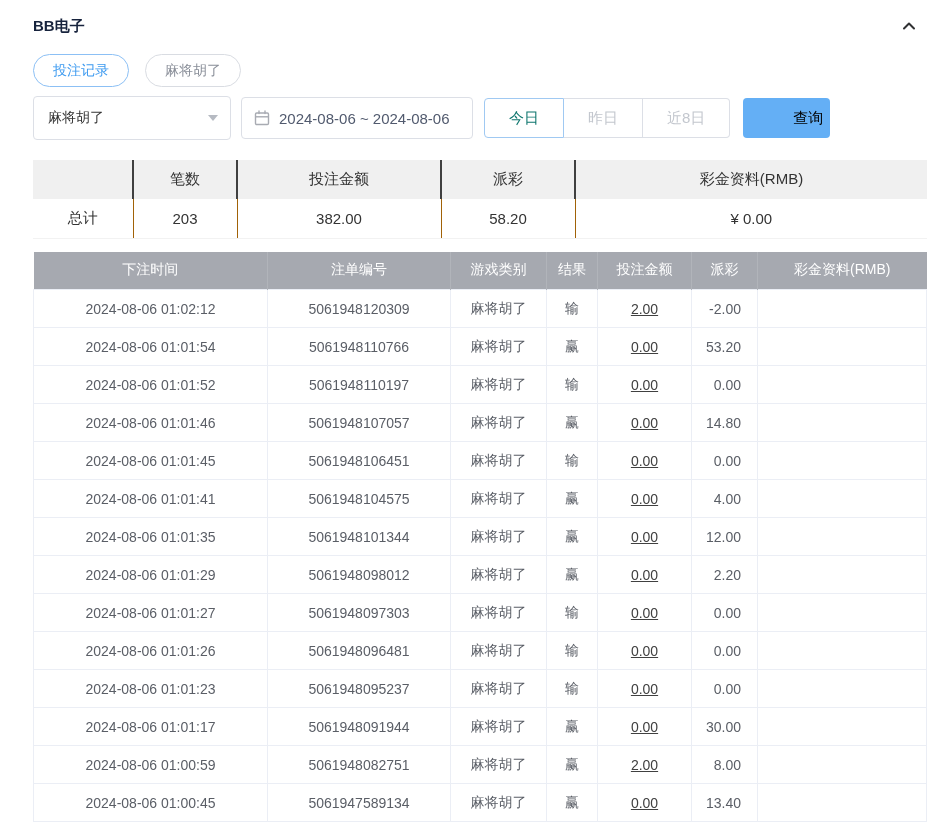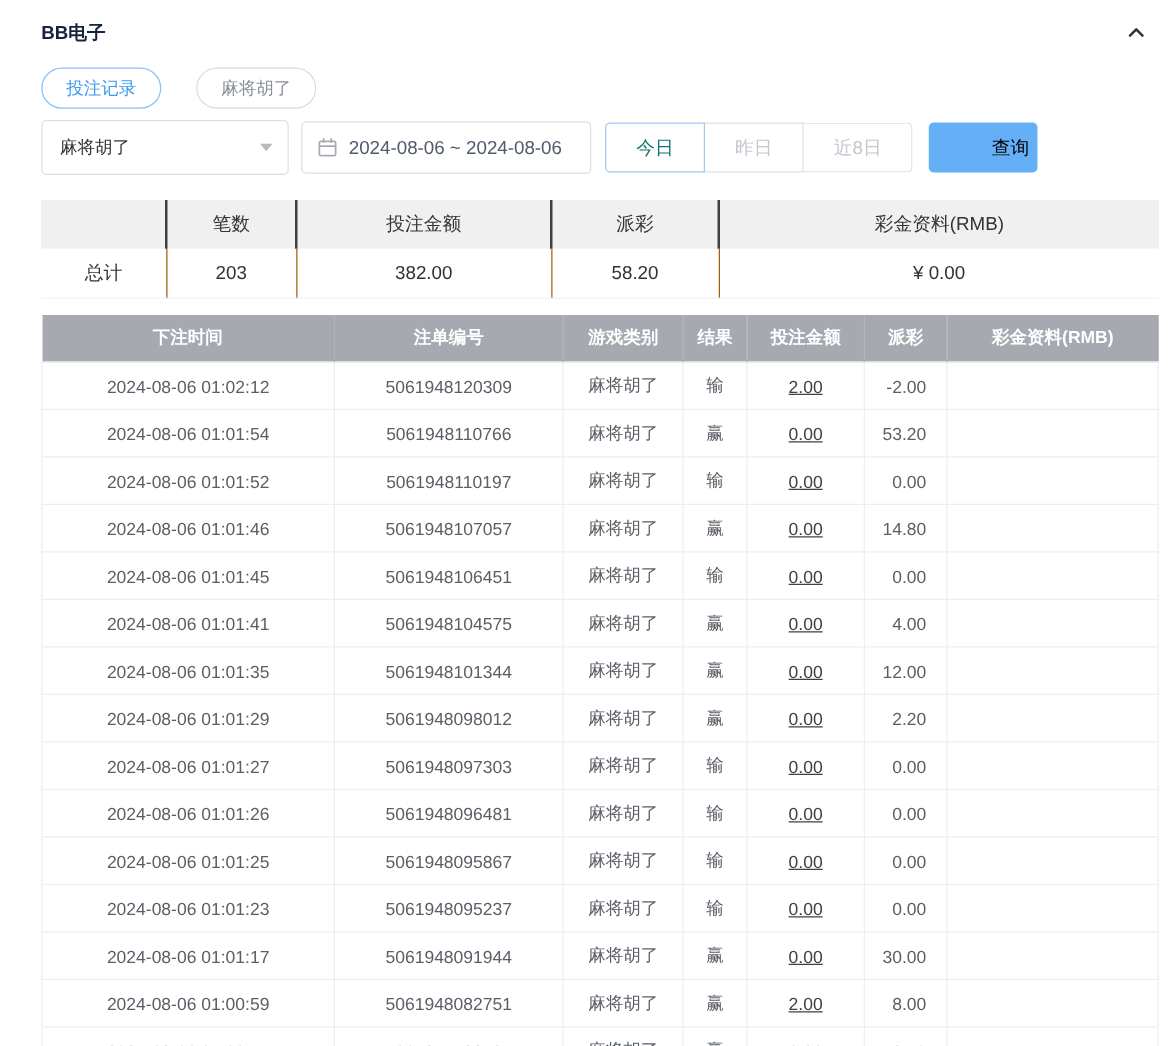--- a/index.html
+++ b/index.html
@@ -4,21 +4,21 @@
 <style>
   * { margin:0; padding:0; box-sizing:border-box; }
   html,body { background:#fff; }
   body { font-family:"Liberation Sans","DejaVu Sans",sans-serif; }
   .page { width:936px; height:837px; overflow:hidden; background:#fff; padding:12px 9px 0 33px; position:relative; }
 
   .header-row { display:flex; justify-content:space-between; align-items:center; height:28px; }
   .title { font-size:15px; font-weight:700; color:#17233d; }
   .collapse { cursor:pointer; margin-right:10px; display:flex; align-items:center; }
 
-  .tabs-row { margin-top:14px; display:flex; gap:28px; }
+  .tabs-row { margin-top:14px; display:flex; gap:16px; }
   .tab { height:33px; padding:0 19px; border-radius:17px; background:#fff; border:1px solid #d9dce2; font-size:14px; color:#8a8f99; cursor:pointer; font-family:inherit; }
   .tab.active { border-color:#8cc0f5; color:#3d9af0; }
 
   .filter-row { margin-top:9px; display:flex; align-items:center; }
   .select { width:198px; height:44px; border:1px solid #dcdfe6; border-radius:4px; display:flex; align-items:center; justify-content:space-between; padding:0 12px 0 14px; font-size:14px; color:#333; cursor:pointer; background:#fff; }
   .caret { width:0; height:0; border-left:5px solid transparent; border-right:5px solid transparent; border-top:6px solid #b6bac2; }
   .date-input { margin-left:10px; width:232px; height:42px; border:1px solid #dcdfe6; border-radius:4px; display:flex; align-items:center; padding:4px 12px; font-size:15px; color:#515a6e; cursor:text; gap:9px; background:#fff; }
   .btn-group { display:flex; margin-left:11px; }
   .btn-group button { height:40px; padding:0 24px; background:#fff; border:1px solid #dcdfe6; font-size:15px; color:#c3c7ce; cursor:pointer; font-family:inherit; }
   .btn-group button + button { border-left:none; }
@@ -28,21 +28,21 @@
   .search-btn { margin-left:13px; width:87px; height:40px; background:#64aff5; color:#000000; border:none; border-radius:4px; font-size:15px; cursor:pointer; font-family:inherit;padding-left:43px; }
 
   table { border-collapse:collapse; table-layout:fixed; }
   .summary { margin-top:20px; width:894px; font-size:15px; }
   .summary th { background:#f0f0f0; height:39px; font-weight:400; color:#333; text-align:center; border-right:2px solid #404040; }
   .summary th:last-child { border-right:none; }
   .summary td { height:39px; text-align:center; color:#333; background:#fff; border-right:1px solid #a16207; border-bottom:1px solid #f2f2f2; }
   .summary td:last-child { border-right:none; }
 
   .records { margin-top:13px; width:894px; font-size:14px; }
-  .records th { background:#a6a9b0; color:#fff; height:38px; font-weight:700; text-align:center; border-right:1px solid #b1b4ba; }
+  .records th { background:#a6a9b0; color:#fff; height:38px; font-weight:400; text-align:center; border-right:1px solid #b1b4ba; }
   .records th:last-child { border-right:none; }
   .records td { height:38px; border:1px solid #ebeef5; text-align:center; color:#5a5e66; background:#fff; }
   .records td.num { text-align:right; padding-right:16px; }
   .amt-link { color:#404040; text-decoration:underline; cursor:pointer; }
   .neg { color:#f56c6c; }
 </style>
 </head>
 <body>
 
 <div class="page">
@@ -217,29 +217,20 @@
         <tr>
           <td>2024-08-06 01:01:26</td>
           <td>5061948096481</td>
           <td>麻将胡了</td>
           <td>输</td>
           <td><a class="amt-link">0.00</a></td>
           <td class="num">0.00</td>
           <td></td>
         </tr>
         <tr>
-          <td>2024-08-06 01:01:25</td>
-          <td>5061948095867</td>
-          <td>麻将胡了</td>
-          <td>输</td>
-          <td><a class="amt-link">0.00</a></td>
-          <td class="num">0.00</td>
-          <td></td>
-        </tr>
-        <tr>
           <td>2024-08-06 01:01:23</td>
           <td>5061948095237</td>
           <td>麻将胡了</td>
           <td>输</td>
           <td><a class="amt-link">0.00</a></td>
           <td class="num">0.00</td>
           <td></td>
         </tr>
         <tr>
           <td>2024-08-06 01:01:17</td>

